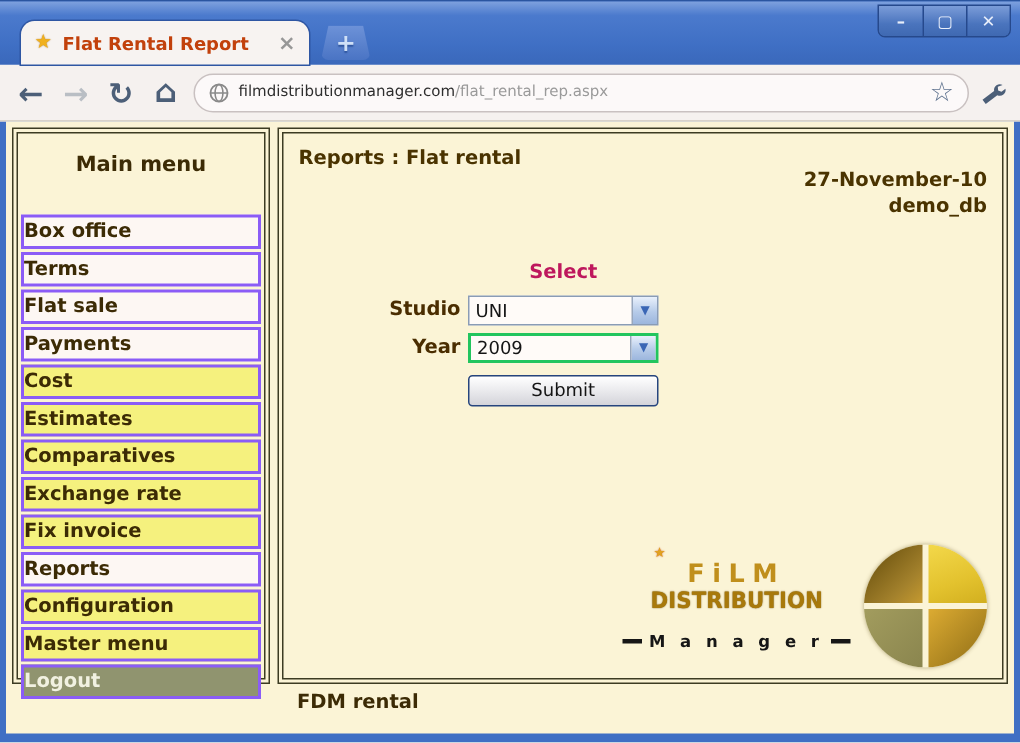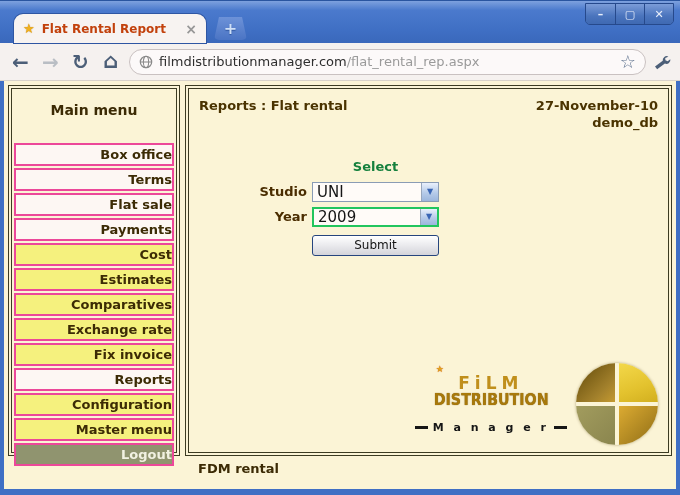--- a/index.html
+++ b/index.html
@@ -55,58 +55,58 @@
     display:flex; align-items:center; gap:7px; padding:0 9px;
   }
   .nav-icon { font-size:20px; font-weight:bold; color:#4c5f78; width:23px; text-align:center; line-height:1; }
   .nav-icon.disabled { color:#b9bec4; }
   .nav-icon.home { font-size:21px; }
   .addressbar {
     flex:1; height:26px; background:#fcf9f9;
     border:1px solid #c9c1c1; border-radius:13px;
     display:flex; align-items:center; gap:6px; padding:0 9px;
   }
-  .url { font-size:13px; color:#2e2e2e; white-space:nowrap; }
+  .url { font-size:10px; color:#2e2e2e; white-space:nowrap; }
   .url .path { color:#9a9a9a; }
   .star-icon { margin-left:auto; font-size:18px; color:#5f738f; line-height:1; }
   .icon-svg { display:block; }
 
   
   .content {
     flex:1; background:#fbf4d6;
     margin:0 4px 6px 4px; padding:4px 4px 0 4px;
     overflow:hidden;
   }
   .panels { display:flex; gap:5px; height:371px;border-radius:27px; }
   .panel { border:4px double #3c3b22; background:#fbf4d6; }
 
   .sidebar { width:172px; flex:none; padding:0 2px; }
   .sidebar-title { text-align:center; font-weight:bold; font-size:14px; color:#3c2b05; padding:13px 0 25px; }
   .menu-item {
-    border:2px solid #ec4899; margin-bottom:2px; padding:2px 0;
-    text-align:right; font-weight:bold; font-size:13px; color:#3c2b05;
+    border:2px solid #8b5cf6; margin-bottom:2px; padding:2px 0;
+    text-align:left; font-weight:bold; font-size:13px; color:#3c2b05;
     cursor:pointer;
   }
   .menu-item.white  { background:#fdf7f3; }
   .menu-item.yellow { background:#f5f17e; }
   .menu-item.gray   { background:#90946f; color:#f1f1e1; }
 
   .main { flex:1; position:relative; padding:9px 10px; }
-  .main-header { display:flex; justify-content:space-between; font-weight:bold; font-size:13px; color:#4a3300; }
+  .main-header { display:flex; justify-content:space-between; font-weight:bold; font-size:13px; color:#4a3300;flex-direction:column; }
   .header-right { text-align:right; line-height:1.3; }
 
   .form { margin:27px 0 0 30px; display:grid; grid-template-columns:78px 127px; gap:5px 5px; align-items:center; font-size:13px; }
-  .form-heading { grid-column:2; text-align:center; font-weight:bold; color:#15803d; margin-bottom:3px; }
+  .form-heading { grid-column:2; text-align:center; font-weight:bold; color:#be185d; margin-bottom:3px; }
   .form-label { text-align:right; font-weight:bold; color:#4a2d00; }
   .combo {
     width:127px; height:20px; background:#fffbf8;
     border:1px solid #8a9cb5; display:flex; align-items:stretch;
   }
   .combo.focused { border:2px solid #22c55e; }
-  .combo-text { flex:1; font-size:15px; color:#151515; display:flex; align-items:center; padding-left:4px; overflow:hidden; }
+  .combo-text { flex:1; font-size:12px; color:#151515; display:flex; align-items:center; padding-left:4px; overflow:hidden; }
   .combo-arrow {
     width:17px; flex:none;
     background:linear-gradient(#e9f0fc,#b6cbe9 55%,#9cb6dd);
     border-left:1px solid #98a7bd;
     display:flex; align-items:center; justify-content:center;
     color:#3a66b5; font-size:8px;
   }
   .submit-wrap { grid-column:2; margin-top:3px; }
   .submit-btn {
     width:127px; height:21px;

